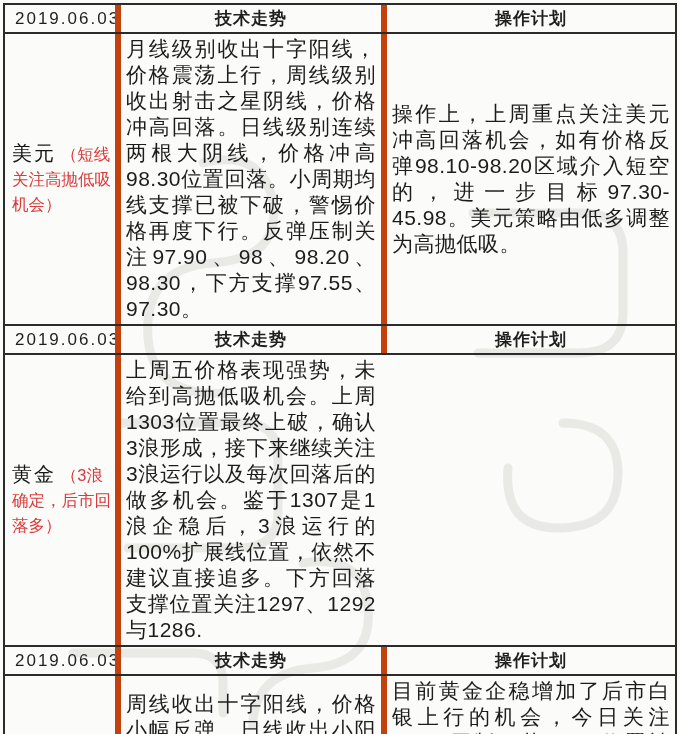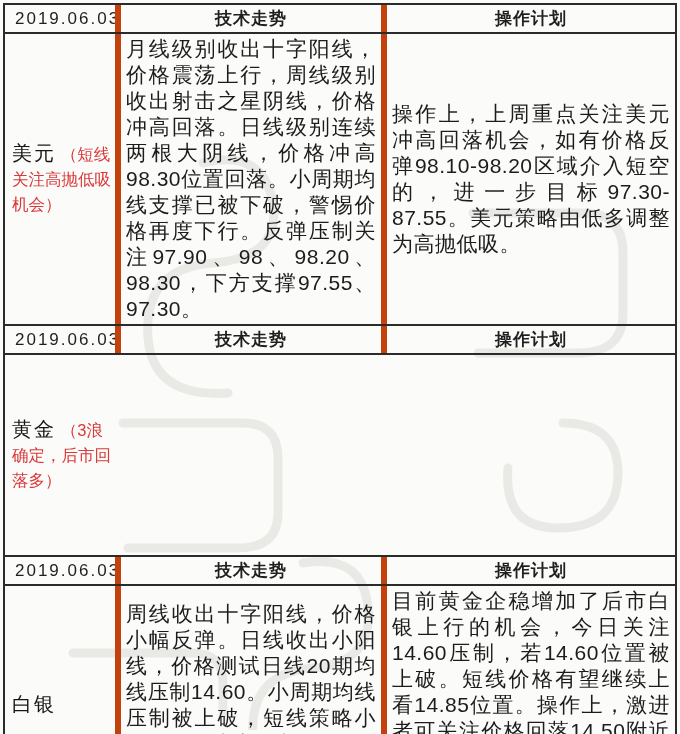--- a/index.html
+++ b/index.html
@@ -110,35 +110,38 @@
       <div class="cell asset-cell">
         <div class="asset-inner">
           <span class="asset-name">美元</span>
           <span class="asset-note">（短线关注高抛低吸机会）</span>
         </div>
       </div>
       <div class="cell text-cell">
         <div class="text-inner">月线级别收出十字阳线，价格震荡上行，周线级别收出射击之星阴线，价格冲高回落。日线级别连续两根大阴线，价格冲高98.30位置回落。小周期均线支撑已被下破，警惕价格再度下行。反弹压制关注97.90、98、98.20、98.30，下方支撑97.55、97.30。</div>
       </div>
       <div class="cell text-cell">
-        <div class="text-inner">操作上，上周重点关注美元冲高回落机会，如有价格反弹98.10-98.20区域介入短空的，进一步目标97.30-87.55。美元策略由低多调整为高抛低吸。</div>
+        <div class="text-inner">操作上，上周重点关注美元冲高回落机会，如有价格反弹98.10-98.20区域介入短空的，进一步目标97.30-45.98。美元策略由低多调整为高抛低吸。</div>
       </div>
     </div>
 
     <div class="row head">
       <div class="cell datecell">2019.06.03</div>
       <div class="cell">技术走势</div>
       <div class="cell">操作计划</div>
     </div>
     <div class="row body-2">
       <div class="cell asset-cell">
         <div class="asset-inner">
           <span class="asset-name">黄金</span>
           <span class="asset-note">（3浪确定，后市回落多）</span>
         </div>
+      </div>
+      <div class="cell text-cell">
+        <div class="text-inner">上周五价格表现强势，未给到高抛低吸机会。上周1303位置最终上破，确认3浪形成，接下来继续关注3浪运行以及每次回落后的做多机会。鉴于1307是1浪企稳后，3浪运行的100%扩展线位置，依然不建议直接追多。下方回落支撑位置关注1297、1292与1286.</div>
       </div>
     </div>
 
     <div class="row head">
       <div class="cell datecell">2019.06.03</div>
       <div class="cell">技术走势</div>
       <div class="cell">操作计划</div>
     </div>
     <div class="row body-3">
       <div class="cell asset-cell">

